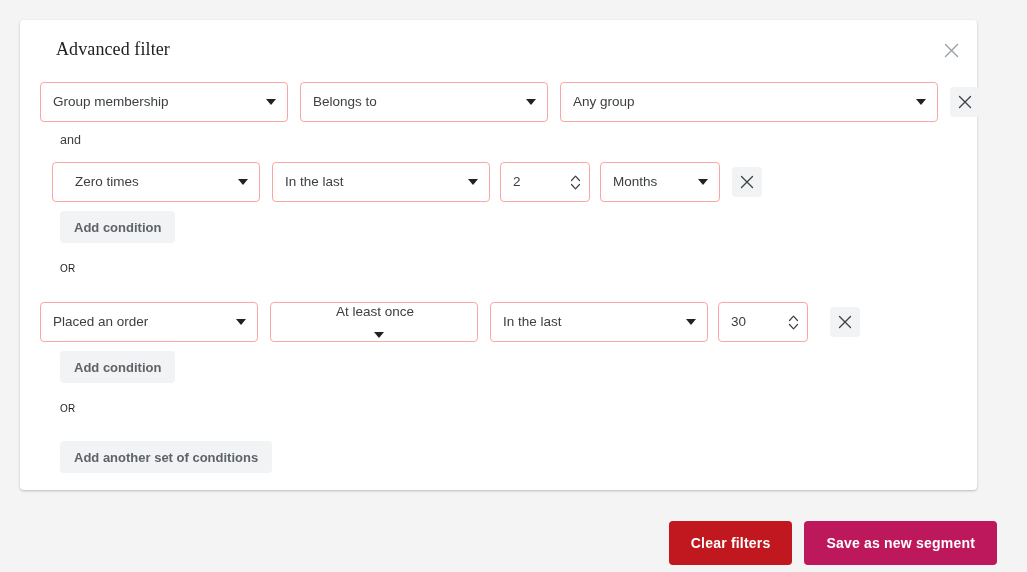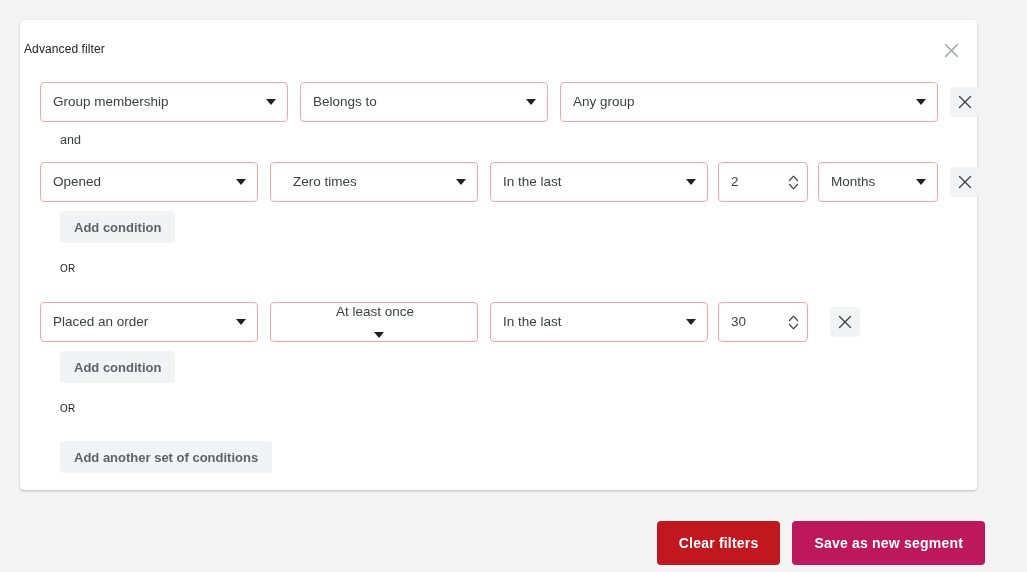--- a/index.html
+++ b/index.html
@@ -29,26 +29,27 @@
     width: 957px;
     height: 470px;
     background: #ffffff;
     border-radius: 4px;
     box-shadow: 0 1px 3px rgba(0,0,0,0.14), 0 1px 2px rgba(0,0,0,0.10);
     box-sizing: border-box;
   }
 
   .card-title {
     position: absolute;
-    left: 4px;
+    left: 36px;
     top: 18px;
-    font-size: 12px;
+    font-size: 18px;
     line-height: 22px;
     color: #202124;
     letter-spacing: .1px;
+    font-family: Liberation Serif, serif;
   }
 
   .card-close {
     position: absolute;
     right: 14px;
     top: 18px;
     width: 24px;
     height: 24px;
     display: flex;
     align-items: center;
@@ -167,21 +168,21 @@
   
   .footer {
     position: absolute;
     left: 0;
     top: 520px;
     width: 1027px;
     height: 46px;
     display: flex;
     justify-content: flex-end;
     align-items: center;
-    padding-right: 42px;
+    padding-right: 30px;
     box-sizing: border-box;
   }
   .btn {
     height: 44px;
     border: none;
     border-radius: 4px;
     font-family: "Liberation Sans", sans-serif;
     font-size: 14px;
     font-weight: bold;
     color: #ffffff;
@@ -240,28 +241,20 @@
       <div class="remove-btn">
         <svg width="14" height="14" viewBox="0 0 14 14" aria-hidden="true">
           <path d="M1.5 1.5 L12.5 12.5 M12.5 1.5 L1.5 12.5" stroke="currentColor" stroke-width="1.3" fill="none" stroke-linecap="round"></path>
         </svg>
       </div>
     </div>
 
     <div class="connector" style="top:113px;">and</div>
 
     <div class="cond-row" style="top:142px;">
-      <div class="field" style="width:218px;">
-        <span class="fv">Opened</span>
-        <span class="caret">
-          <svg width="10" height="6" viewBox="0 0 10 6">
-              <path d="M0 0 L10 0 L5 6 Z" fill="#202124"></path>
-            </svg>
-        </span>
-      </div>
       <div style="width:12px;flex:0 0 auto;"></div>
       <div class="field" style="width:208px;padding-left:22px;">
         <span class="fv">Zero times</span>
         <span class="caret">
           <svg width="10" height="6" viewBox="0 0 10 6">
               <path d="M0 0 L10 0 L5 6 Z" fill="#202124"></path>
             </svg>
         </span>
       </div>
       <div style="width:12px;flex:0 0 auto;"></div>

